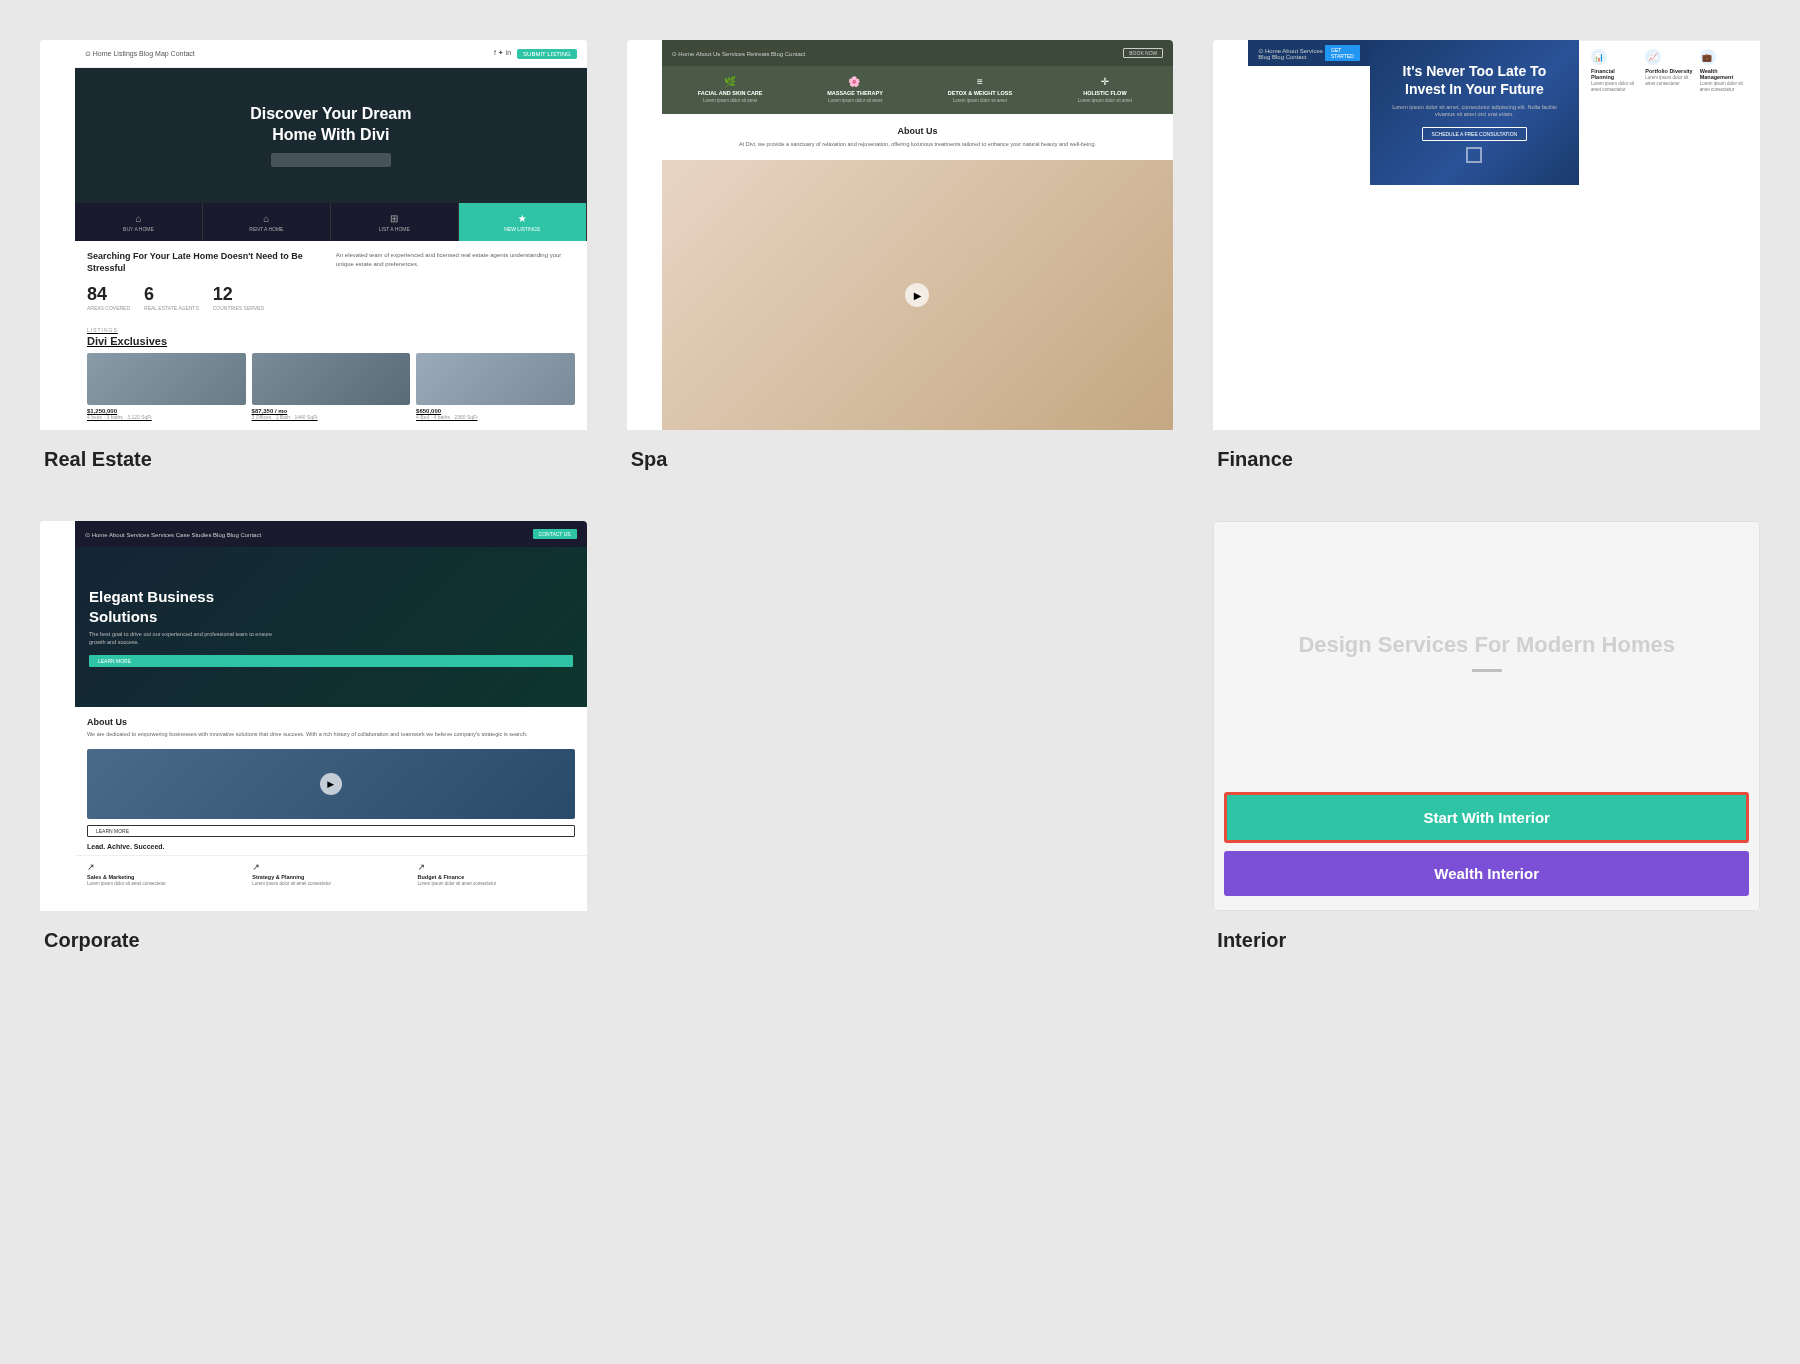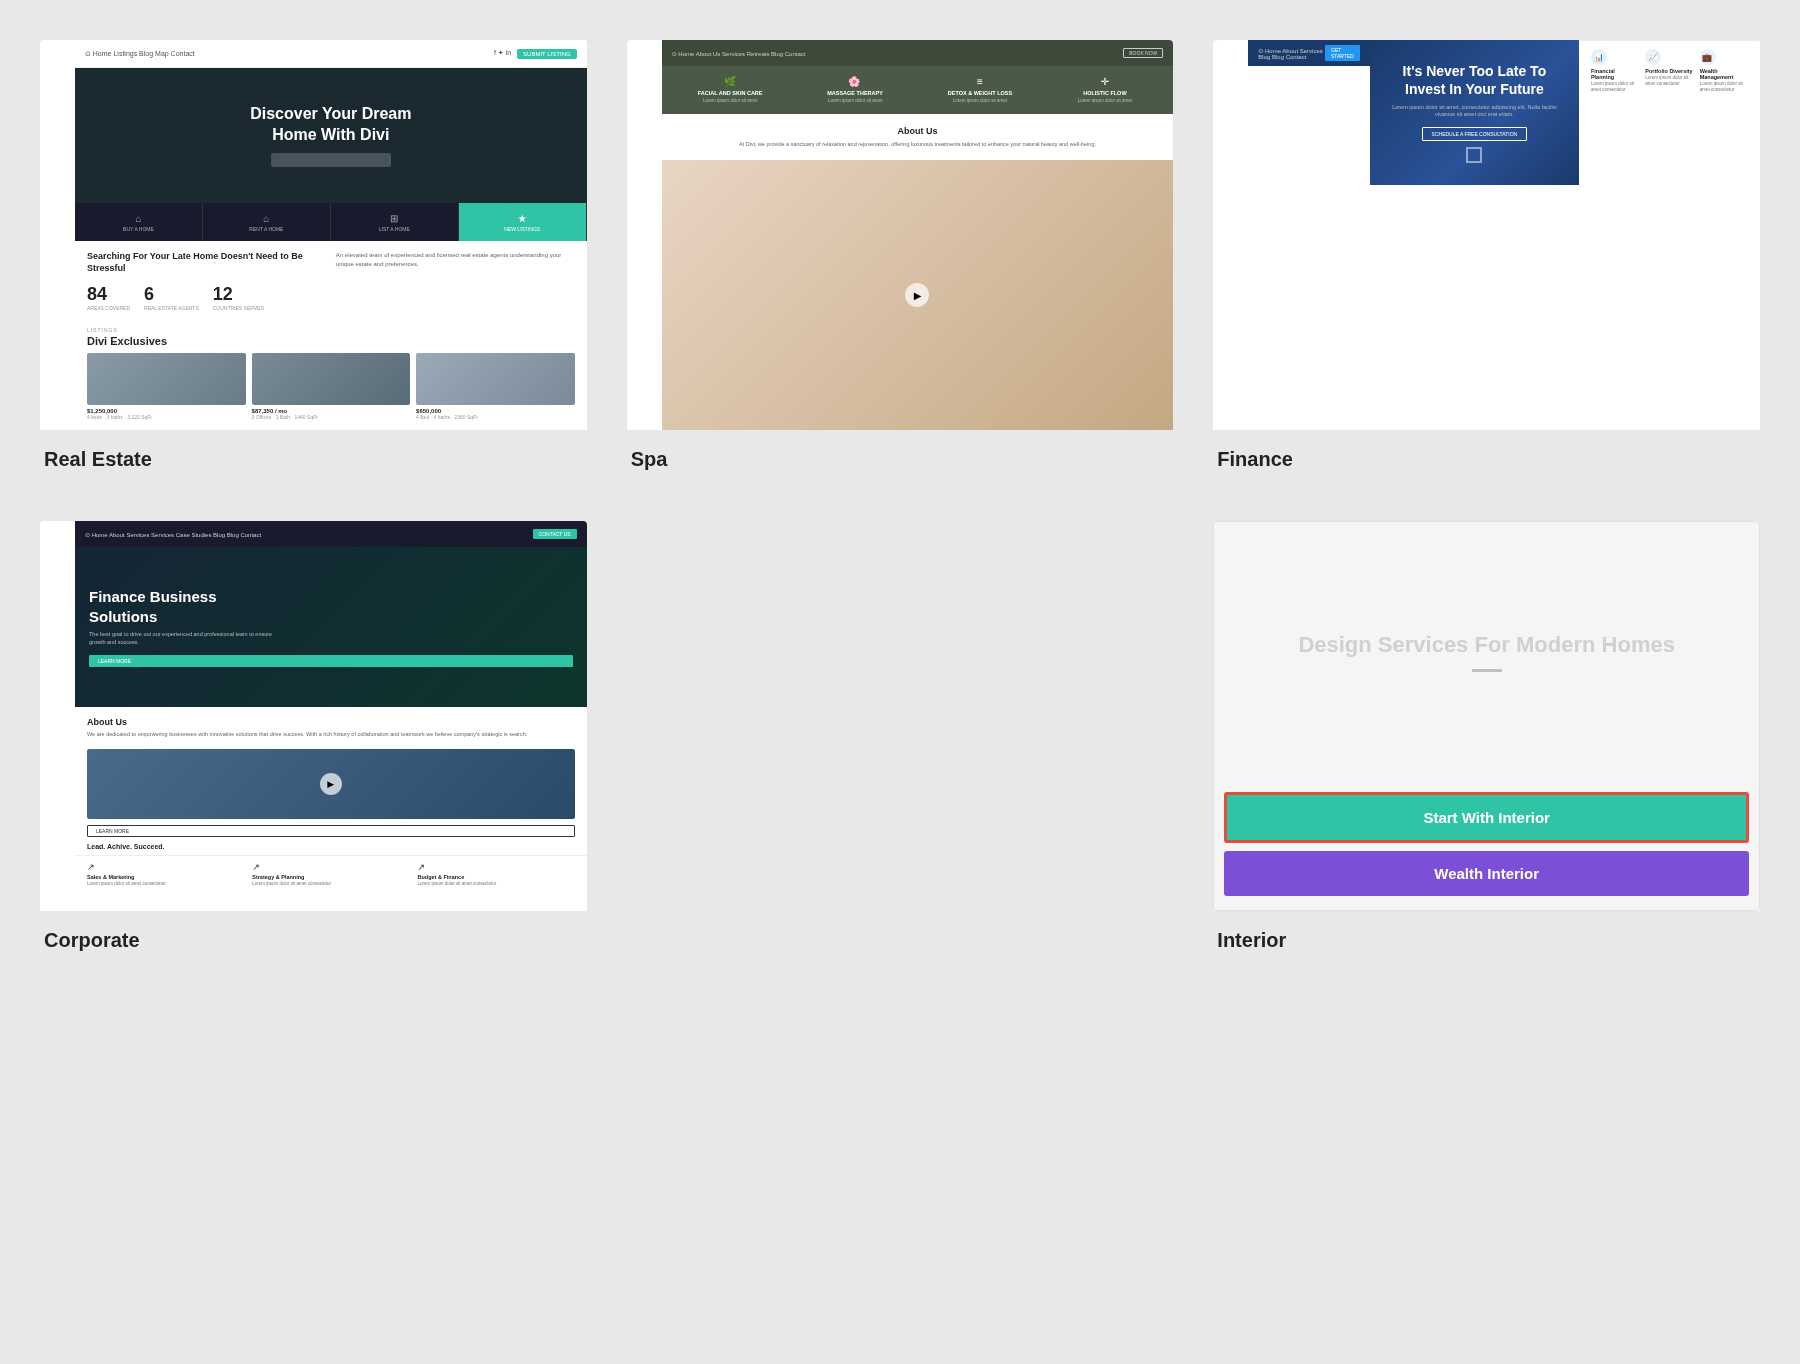--- a/index.html
+++ b/index.html
@@ -105,21 +105,21 @@
     .re-action-item:last-child { background: #2ec4a5; color: #fff; }
     .re-action-icon { font-size: 10px; margin-bottom: 2px; }
     .re-body { padding: 10px 12px; }
     .re-body-row { display: flex; gap: 10px; align-items: flex-start; }
     .re-body-left { flex: 1; }
     .re-body-left h3 { font-size: 9px; font-weight: 700; color: #222; line-height: 1.3; }
     .re-body-right { flex: 1; font-size: 6px; color: #666; line-height: 1.5; }
     .re-stats { display: flex; gap: 14px; margin-top: 10px; }
     .re-stat-num { font-size: 18px; font-weight: 700; color: #222; }
     .re-stat-label { font-size: 5px; color: #999; text-transform: uppercase; }
-    .re-exclusives { padding: 6px 12px; }
+    .re-exclusives { padding: 6px 12px; text-decoration: underline; }
     .re-exclusives h3 { font-size: 11px; font-weight: 700; color: #222; margin-bottom: 6px; }
     .re-listings { display: flex; gap: 6px; }
     .re-listing { flex: 1; }
     .re-listing-img { height: 52px; background: #8a9ba8; border-radius: 2px; margin-bottom: 3px; }
     .re-listing-price { font-size: 6px; font-weight: 700; color: #222; }
     .re-listing-info { font-size: 5px; color: #999; }
 
     
     .spa-preview {
       background: #fff;
@@ -655,21 +655,21 @@
   <div class="card">
     <div class="card-preview">
       <div class="corp-preview">
         <div class="corp-topbar">
           <span>⊙ Home About Services Services Case Studies Blog Blog Contact</span>
           <div class="corp-topbar-nav">
             <span class="corp-topbar-btn">CONTACT US</span>
           </div>
         </div>
         <div class="corp-hero">
-          <h2>Finance Business Solutions</h2>
+          <h2>Elegant Business Solutions</h2>
           <p>The best goal to drive out our experienced and professional team to ensure growth and success.</p>
           <span class="corp-hero-btn">LEARN MORE</span>
         </div>
         <div class="corp-about">
           <h3>About Us</h3>
           <p>We are dedicated to empowering businesses with innovative solutions that drive success. With a rich history of collaboration and teamwork we believe company's strategic is search.</p>
         </div>
         <div class="corp-video">
           <div class="corp-play-btn">▶</div>
         </div>

